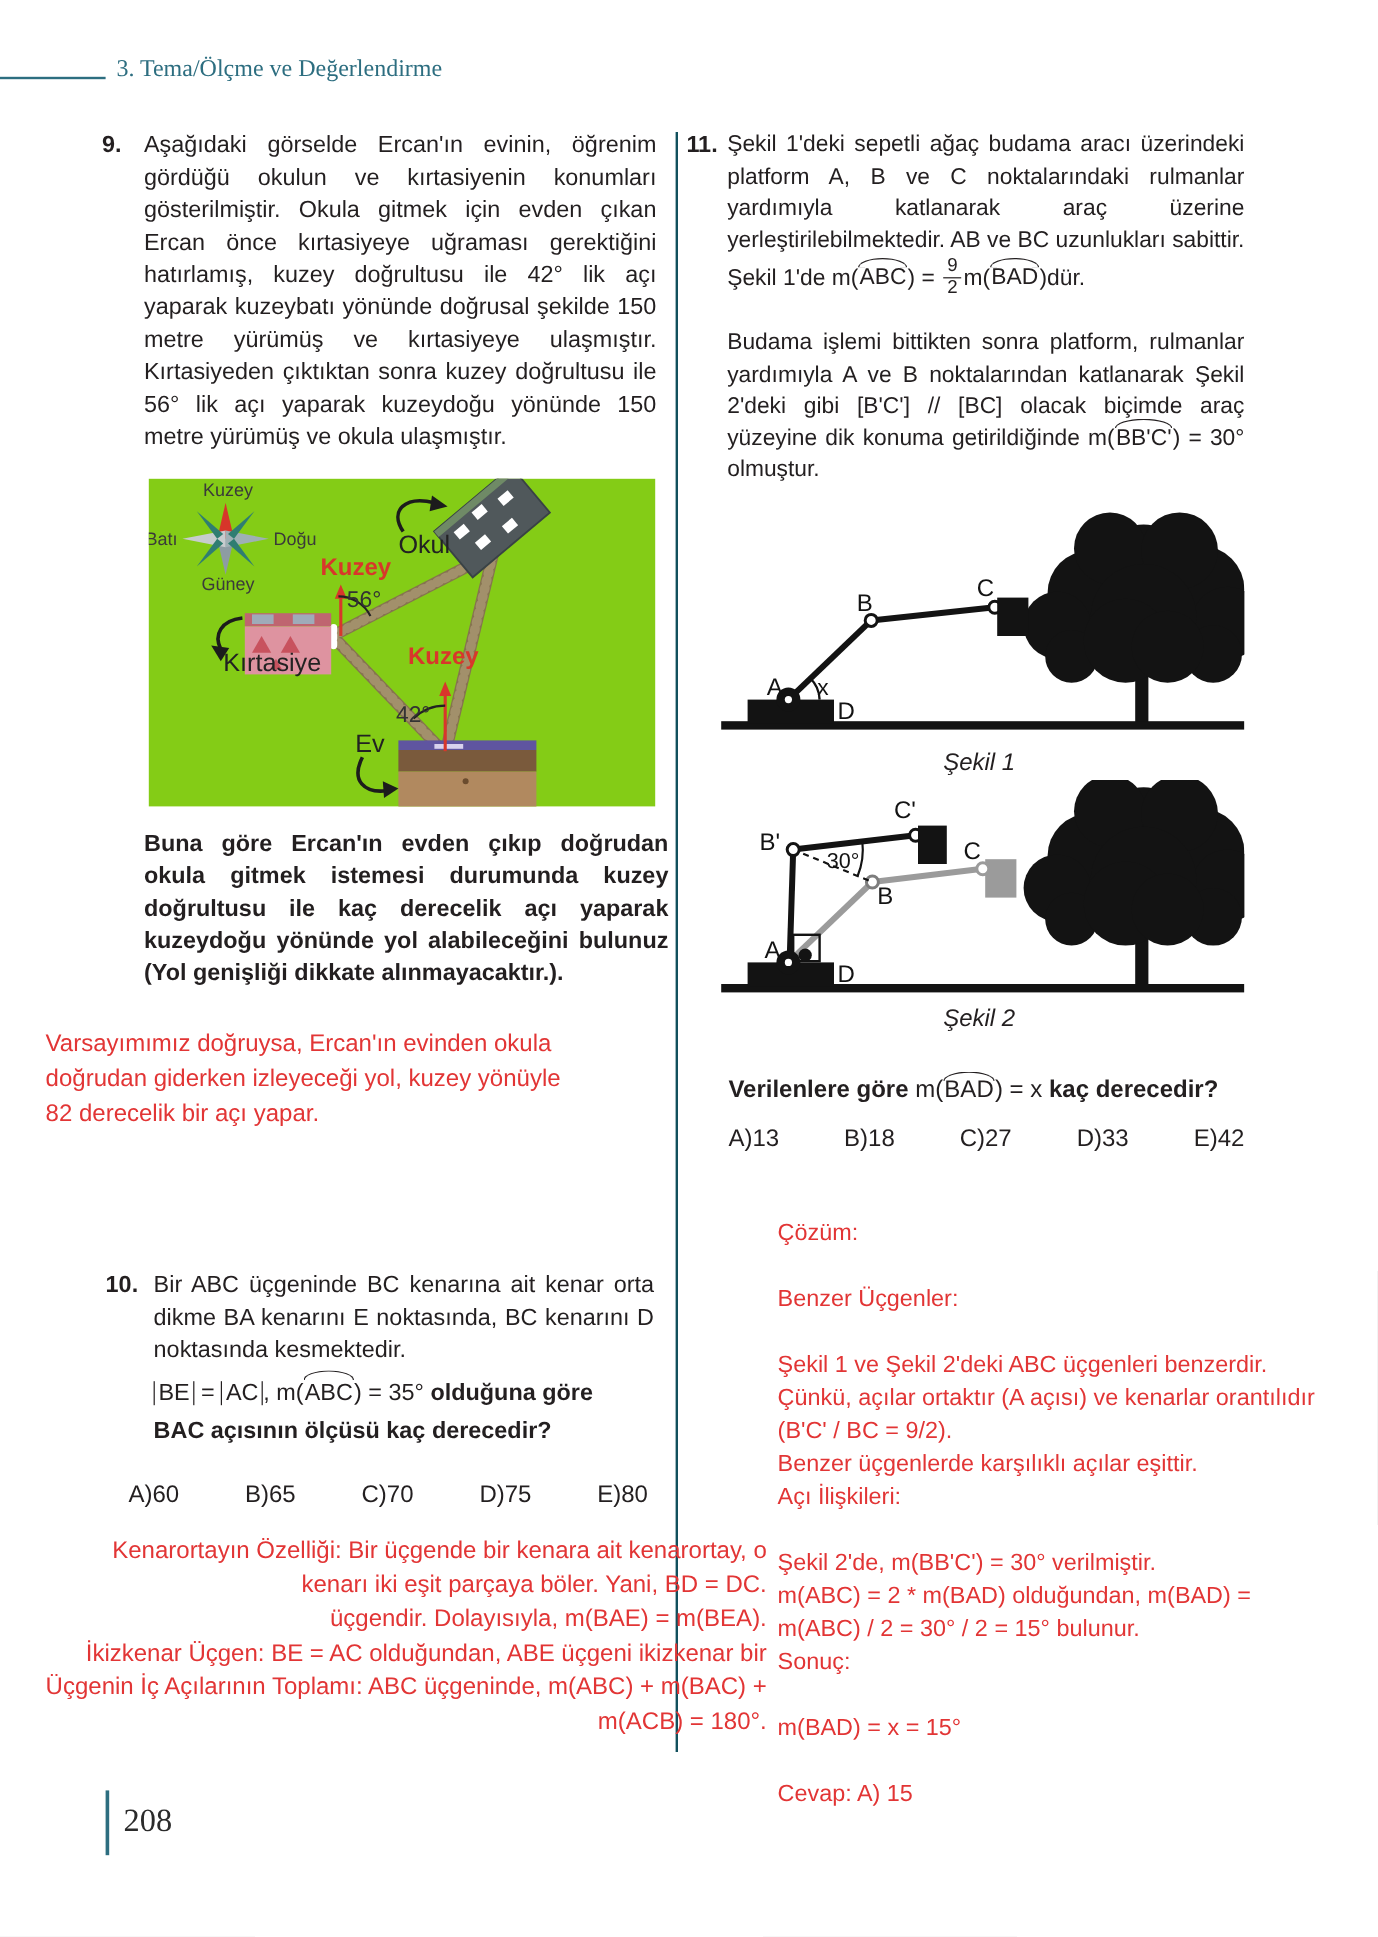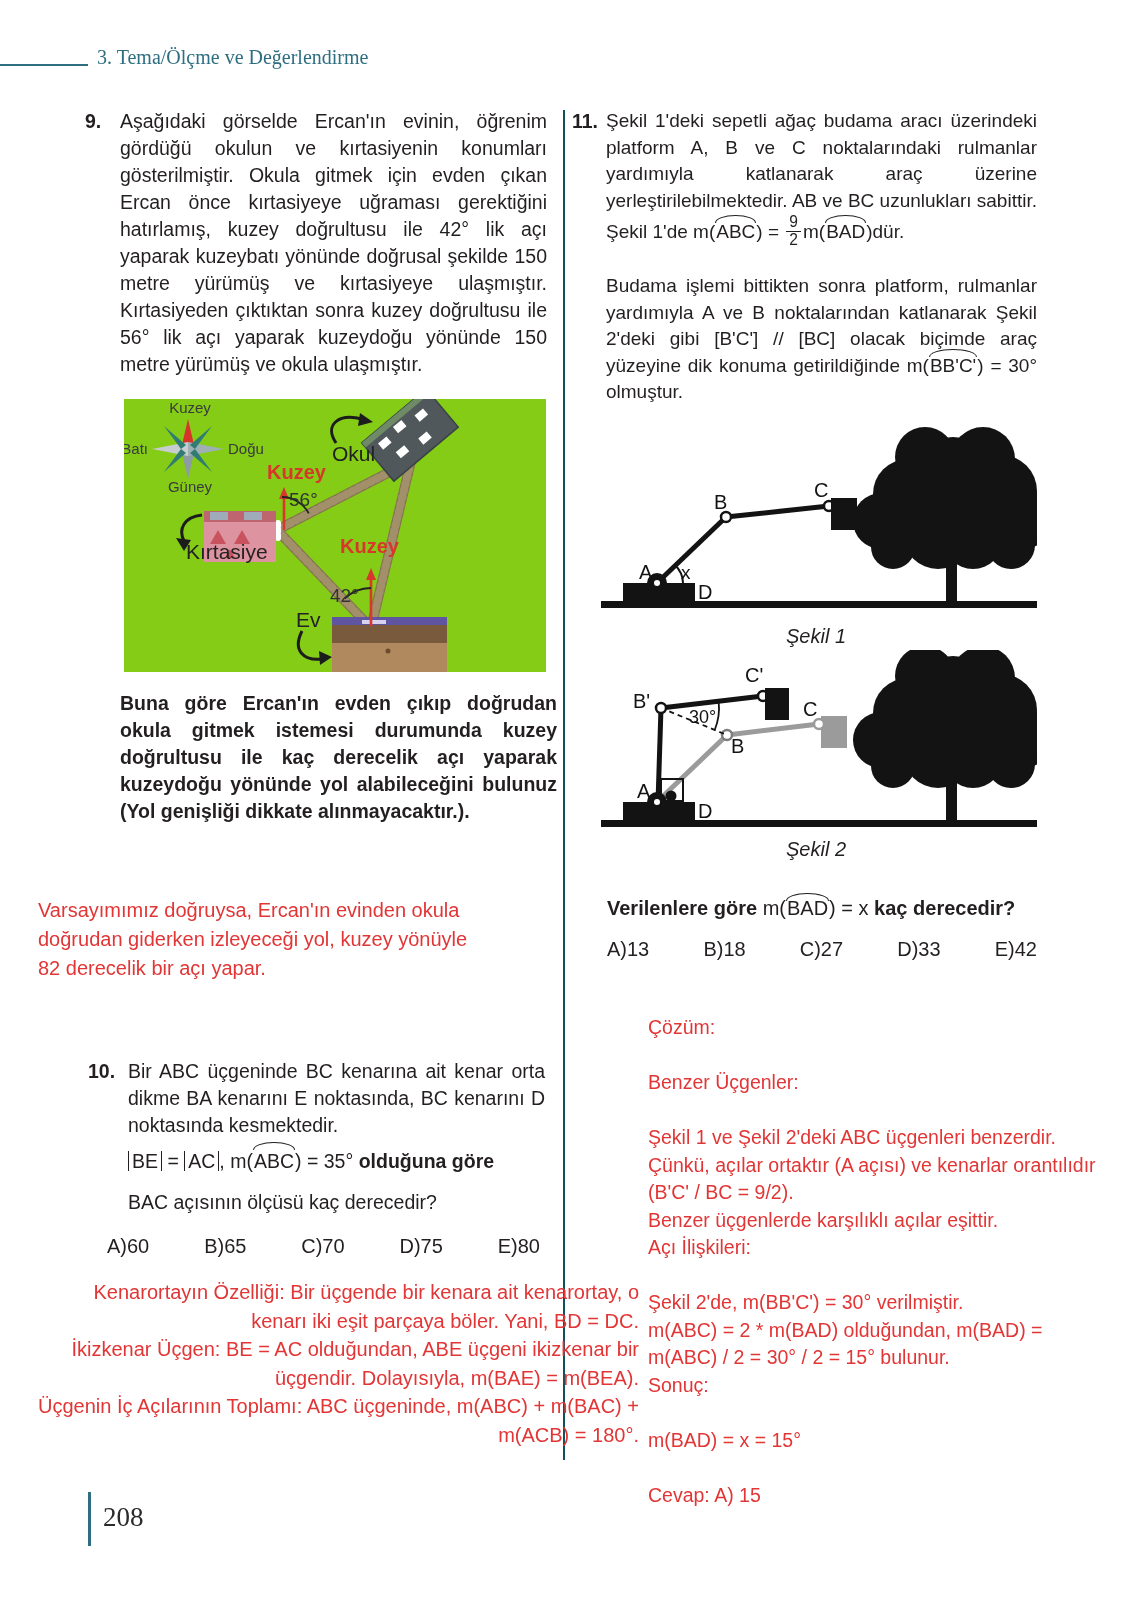--- a/index.html
+++ b/index.html
@@ -11,21 +11,21 @@
   .header-text{position:absolute;top:46px;left:97px;font-family:"Liberation Serif",serif;
                font-size:20px;color:#2d6e80;}
   .divider{position:absolute;left:563px;top:110px;width:2px;height:1350px;background:#11505d;}
   
   .qwrap{display:flex;align-items:flex-start;}
   .qnum{font-weight:700;font-size:19.5px;line-height:27px;flex:0 0 auto;}
   .qtext{text-align:justify;font-size:19.5px;line-height:27px;}
   .q11text{font-size:19px;line-height:26.5px;text-align:justify;}
   .boldp{font-weight:700;}
   .mathline{margin-top:7px;font-size:19.5px;line-height:30px;}
-  .boldline{font-weight:400;font-size:19.5px;line-height:28px;margin-top:12px;}
+  .boldline{font-weight:700;font-size:19.5px;line-height:28px;margin-top:2px;}
   .opts{display:flex;justify-content:space-between;font-size:20px;}
   .caption{font-style:italic;font-size:20px;text-align:center;}
   
   .red{color:#e23535;}
   .rline{min-height:27.5px;line-height:27.5px;font-size:19.5px;white-space:nowrap;}
   .rline1{min-height:29px;line-height:29px;font-size:20px;white-space:nowrap;}
   .rline2{min-height:28.5px;line-height:28.5px;font-size:20px;white-space:nowrap;text-align:right;}
   
   .bars{display:inline-block;border-left:1.7px solid #231f20;border-right:1.7px solid #231f20;
         padding:0 3px;line-height:1.05;}
@@ -139,21 +139,21 @@
         <polygon points="247,169 242,181 252,181" fill="#d8372b"></polygon>
         <path d="M247,189 A38,38 0 0 0 220.6,199.7" stroke="#222222" stroke-width="1.8" fill="none"></path>
       </g>
       <text x="216" y="154" font-size="20" font-weight="bold" fill="#d8372b">Kuzey</text>
       <text x="206" y="203" font-size="19" fill="#333333">42°</text>
     </svg>
   </div>
 
   <div class="abs qtext boldp" style="left:120px;top:690px;width:437px;line-height:27px;">Buna göre Ercan'ın evden çıkıp doğrudan okula gitmek istemesi durumunda kuzey doğrultusu ile kaç derecelik açı yaparak kuzeydoğu yönünde yol alabileceğini bulunuz (Yol genişliği dikkate alınmayacaktır.).</div>
 
-  <div class="abs red" style="left:38px;top:856px;margin-top:40px;">
+  <div class="abs red" style="left:38px;top:856px;">
     <div class="rline1">Varsayımımız doğruysa, Ercan'ın evinden okula</div>
     <div class="rline1">doğrudan giderken izleyeceği yol, kuzey yönüyle</div>
     <div class="rline1">82 derecelik bir açı yapar.</div>
   </div>
 
   <div class="abs qwrap" style="left:88px;top:1058px;width:457px;">
     <div class="qnum" style="width:40px;">10.</div>
     <div style="width:417px;">
       <div class="qtext">Bir ABC üçgeninde BC kenarına ait kenar orta dikme BA kenarını E noktasında, BC kenarını D noktasında kesmektedir.</div>
       <div class="mathline"><span class="bars">BE</span><span> = </span><span class="bars">AC</span><span>, </span><span>m(</span><span class="arc">ABC</span><span>) = 35° </span><span class="boldp">olduğuna göre</span></div>
@@ -165,22 +165,22 @@
     <span>A)60</span>
     <span>B)65</span>
     <span>C)70</span>
     <span>D)75</span>
     <span>E)80</span>
   </div>
 
   <div class="abs red" style="left:23px;top:1278px;width:616px;">
     <div class="rline2">Kenarortayın Özelliği: Bir üçgende bir kenara ait kenarortay, o</div>
     <div class="rline2">kenarı iki eşit parçaya böler. Yani, BD = DC.</div>
+    <div class="rline2">üçgendir. Dolayısıyla, m(BAE) = m(BEA).</div>
     <div class="rline2">İkizkenar Üçgen: BE = AC olduğundan, ABE üçgeni ikizkenar bir</div>
-    <div class="rline2">üçgendir. Dolayısıyla, m(BAE) = m(BEA).</div>
     <div class="rline2">Üçgenin İç Açılarının Toplamı: ABC üçgeninde, m(ABC) + m(BAC) +</div>
     <div class="rline2">m(ACB) = 180°.</div>
   </div>
 
   <div class="pgbar"></div>
   <div class="pgnum">208</div>
 
   <div class="abs qwrap" style="left:572px;top:108px;width:465px;">
     <div class="qnum" style="width:34px;">11.</div>
     <div class="q11text" style="width:431px;"><span>Şekil 1'deki sepetli ağaç budama aracı üzerindeki platform A, B ve C noktalarındaki rulmanlar yardımıyla katlanarak araç üzerine yerleştirilebilmektedir. AB ve BC uzunlukları sabittir. Şekil 1'de </span><span>m(</span><span class="arc">ABC</span><span>) = </span><span class="frac"><span class="frac-num">9</span><span>2</span></span><span>m(</span><span class="arc">BAD</span><span>)</span><span>dür.</span></div>

